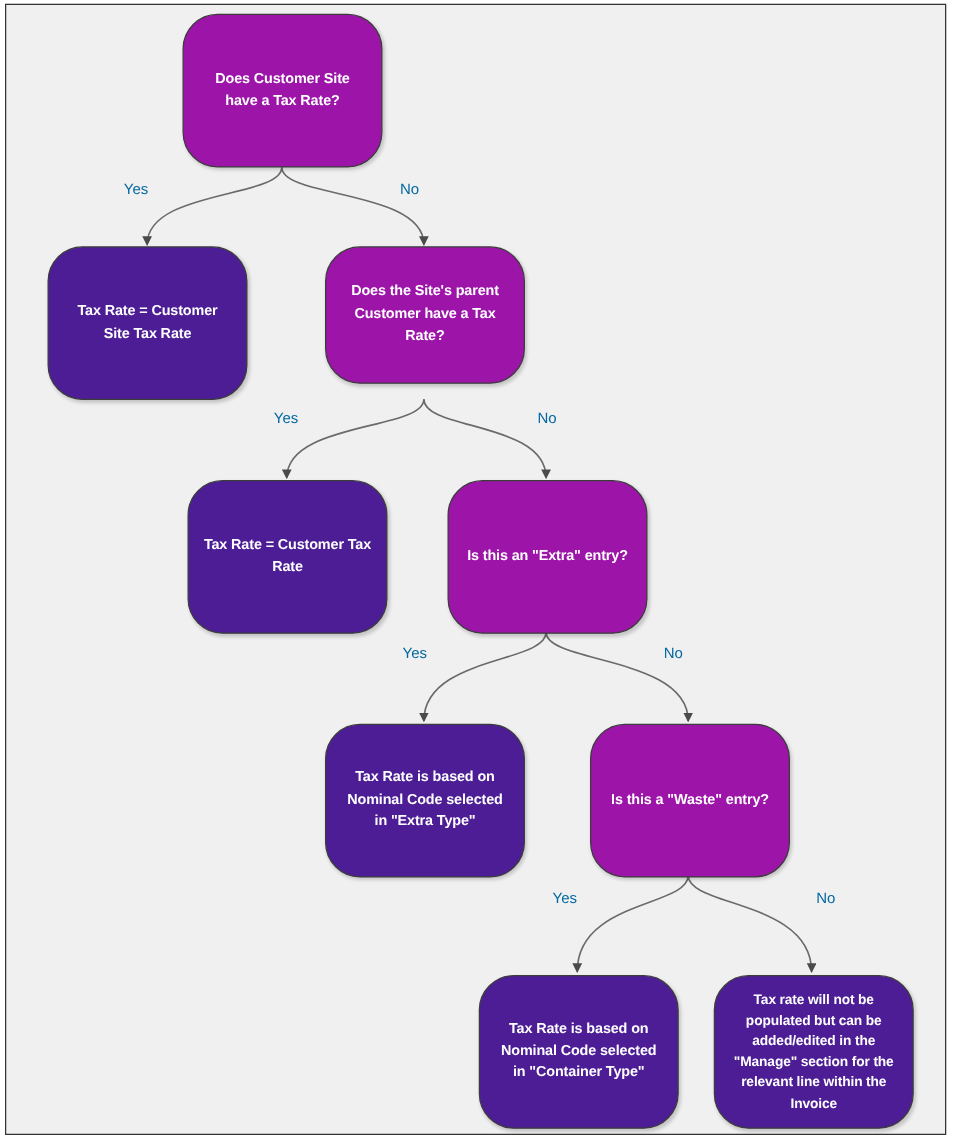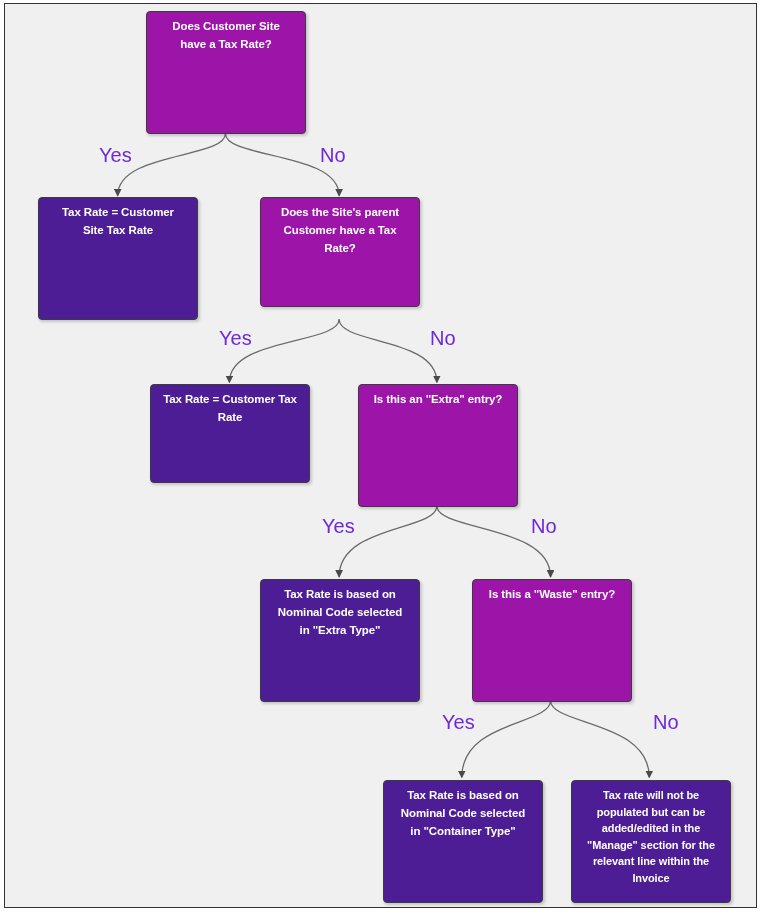--- a/index.html
+++ b/index.html
@@ -32,22 +32,23 @@
     top: 0;
     width: 100%;
     height: 100%;
     pointer-events: none;
   }
 
   .node {
     position: absolute;
     box-sizing: border-box;
     border: 1px solid #3c3c3c;
-    border-radius: 4px;
+    border-radius: 28px;
     display: flex;
+    align-items: center;
     justify-content: center;
     text-align: center;
     color: #ffffff;
     font-size: 11.5px;
     font-weight: bold;
     line-height: 1.55;
     padding: 6px 12px;
     box-shadow: 1.5px 2px 3px rgba(0,0,0,0.18);
     letter-spacing: -0.1px;
   }
@@ -57,22 +58,22 @@
   }
   .node.decision {
     background: #9c15a8;
   }
   .node.outcome {
     background: #4c1d95;
   }
 
   .edge-label {
     position: absolute;
-    color: #6d28d9;
-    font-size: 20px;
+    color: #0369a1;
+    font-size: 12px;
     font-weight: normal;
     font-family: "Liberation Sans", sans-serif;
     white-space: nowrap;
   }
 </style>
 </head>
 <body>
 
 <div id="canvas">
 
@@ -103,21 +104,21 @@
   </div>
 
   <div class="node outcome" style="left:33px; top:193px; width:160px; height:123px;">
     <span class="node-text">Tax Rate = Customer Site Tax Rate</span>
   </div>
 
   <div class="node decision" style="left:255px; top:193px; width:160px; height:110px;">
     <span class="node-text">Does the Site's parent Customer have a Tax Rate?</span>
   </div>
 
-  <div class="node outcome" style="left:145px; top:380px; width:160px; height:99px;">
+  <div class="node outcome" style="left:145px; top:380px; width:160px; height:123px;">
     <span class="node-text">Tax Rate = Customer Tax Rate</span>
   </div>
 
   <div class="node decision" style="left:353px; top:380px; width:160px; height:123px;">
     <span class="node-text">Is this an "Extra" entry?</span>
   </div>
 
   <div class="node outcome" style="left:255px; top:575px; width:160px; height:123px;">
     <span class="node-text">Tax Rate is based on Nominal Code selected in "Extra Type"</span>
   </div>

